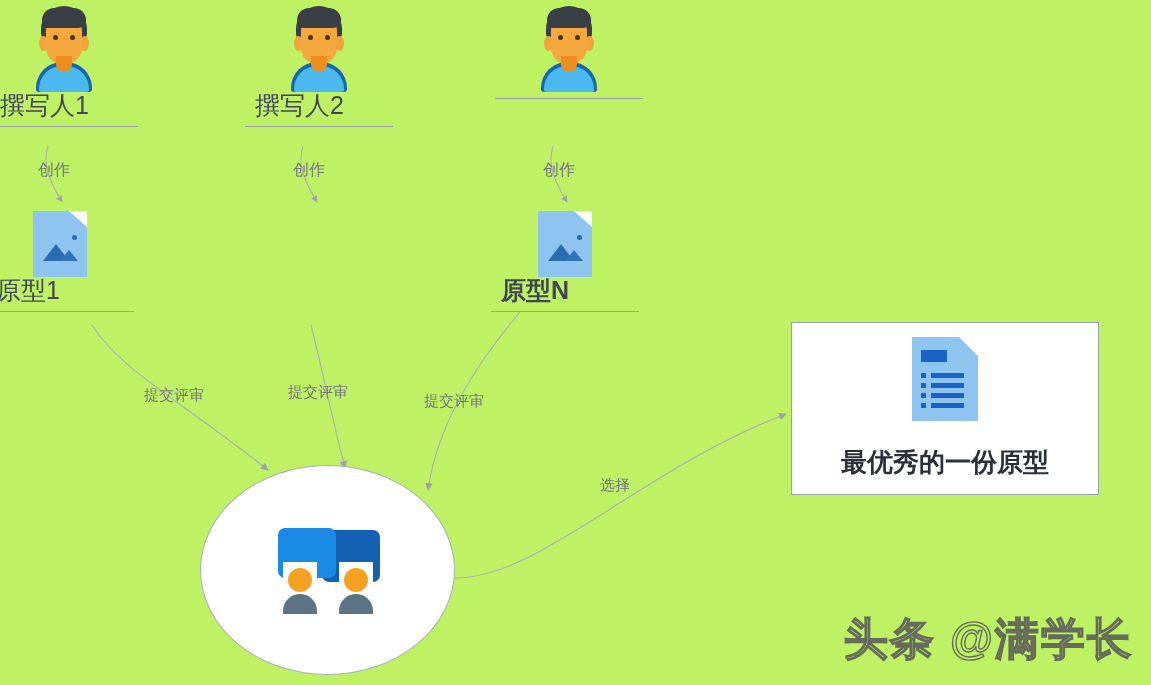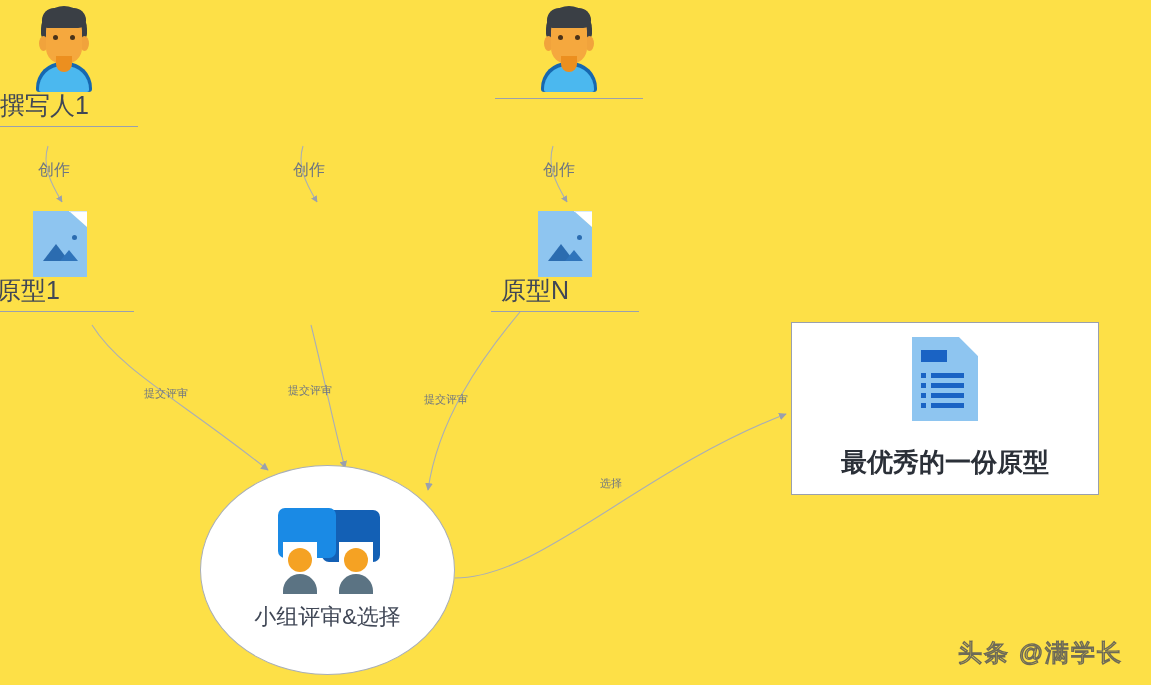--- a/index.html
+++ b/index.html
@@ -8,21 +8,21 @@
     padding: 0;
     background: #ffffff;
   }
   body {
     font-family: "Liberation Sans", "DejaVu Sans", sans-serif;
   }
   #canvas {
     position: relative;
     width: 1151px;
     height: 685px;
-    background: #fde047;
+    background: #bef264;
     overflow: hidden;
   }
   #edges {
     position: absolute;
     left: 0;
     top: 0;
     width: 1151px;
     height: 685px;
     pointer-events: none;
   }
@@ -318,35 +318,35 @@
     margin-top: 24px;
     font-size: 26px;
     font-weight: bold;
     color: #2b3038;
     white-space: nowrap;
   }
 
   
   .edge-label {
     position: absolute;
-    font-size: 11px;
+    font-size: 15px;
     color: #6f7680;
     white-space: nowrap;
   }
   .edge-label.small {
     font-size: 16px;
   }
 
   
   .watermark {
     position: absolute;
-    right: 28px;
+    right: 18px;
     bottom: 16px;
-    font-size: 24px;
-    font-weight: normal;
+    font-size: 44px;
+    font-weight: bold;
     color: transparent;
     -webkit-text-stroke: 1.4px #5a5a5a;
     letter-spacing: 2px;
     white-space: nowrap;
     opacity: 0.88;
   }
 </style>
 </head>
 <body>
 
@@ -384,20 +384,37 @@
         <div class="av-eye-r"></div>
       <div class="av-neck"></div>
       <div class="av-collar"></div>
       <div class="av-shirt"></div>
       <div class="av-vneck"></div>
     </div>
     <div class="node-label">撰写人1</div>
     <div class="node-underline"></div>
   </div>
 
+  <div class="node author-node" style="left:245px; top:4px;">
+    <div class="avatar-icon">
+      <div class="av-hair"></div>
+      <div class="av-ear-l"></div>
+        <div class="av-ear-r"></div>
+      <div class="av-face"></div>
+      <div class="av-fringe"></div>
+      <div class="av-eye-l"></div>
+        <div class="av-eye-r"></div>
+      <div class="av-neck"></div>
+      <div class="av-collar"></div>
+      <div class="av-shirt"></div>
+      <div class="av-vneck"></div>
+    </div>
+    <div class="node-label">撰写人2</div>
+    <div class="node-underline"></div>
+  </div>
 
   <div class="node author-node" style="left:495px; top:4px;">
     <div class="avatar-icon">
       <div class="av-hair"></div>
       <div class="av-ear-l"></div>
         <div class="av-ear-r"></div>
       <div class="av-face"></div>
       <div class="av-fringe"></div>
       <div class="av-eye-l"></div>
         <div class="av-eye-r"></div>
@@ -420,21 +437,21 @@
       <div class="file-fold2"></div>
       <div class="file-pic-big"></div>
       <div class="file-pic-small"></div>
       <div class="file-pic-sun"></div>
     </div>
     <div class="node-label">原型1</div>
     <div class="node-underline"></div>
   </div>
 
 
-  <div class="node proto-node" style="left:491px; top:211px;">
+  <div class="node proto-node" style="left:491px; top:211px;font-weight:bold;">
     <div class="file-icon">
       <div class="file-body"></div>
       <div class="file-fold"></div>
       <div class="file-fold2"></div>
       <div class="file-pic-big"></div>
       <div class="file-pic-small"></div>
       <div class="file-pic-sun"></div>
     </div>
     <div class="node-label">原型N</div>
     <div class="node-underline"></div>
@@ -452,21 +469,20 @@
       <div class="bubble-back-tail"></div>
       <div class="bubble-front"></div>
       <div class="bubble-front-tail"></div>
       <div class="ppl-white-l"></div>
       <div class="ppl-white-r"></div>
       <div class="ppl-body-l"></div>
       <div class="ppl-body-r"></div>
       <div class="ppl-head-l"></div>
       <div class="ppl-head-r"></div>
     </div>
-    <div class="circle-label">小组评审&amp;选择</div>
   </div>
 
   <div class="best-box">
     <div class="doc-icon">
       <div class="doc-body"></div>
       <div class="doc-fold"></div>
       <div class="doc-title"></div>
       <div class="doc-bullet" style="left:9px; top:36px;"></div>
       <div class="doc-line" style="left:19px; top:36px;"></div>
       <div class="doc-bullet" style="left:9px; top:46px;"></div>

